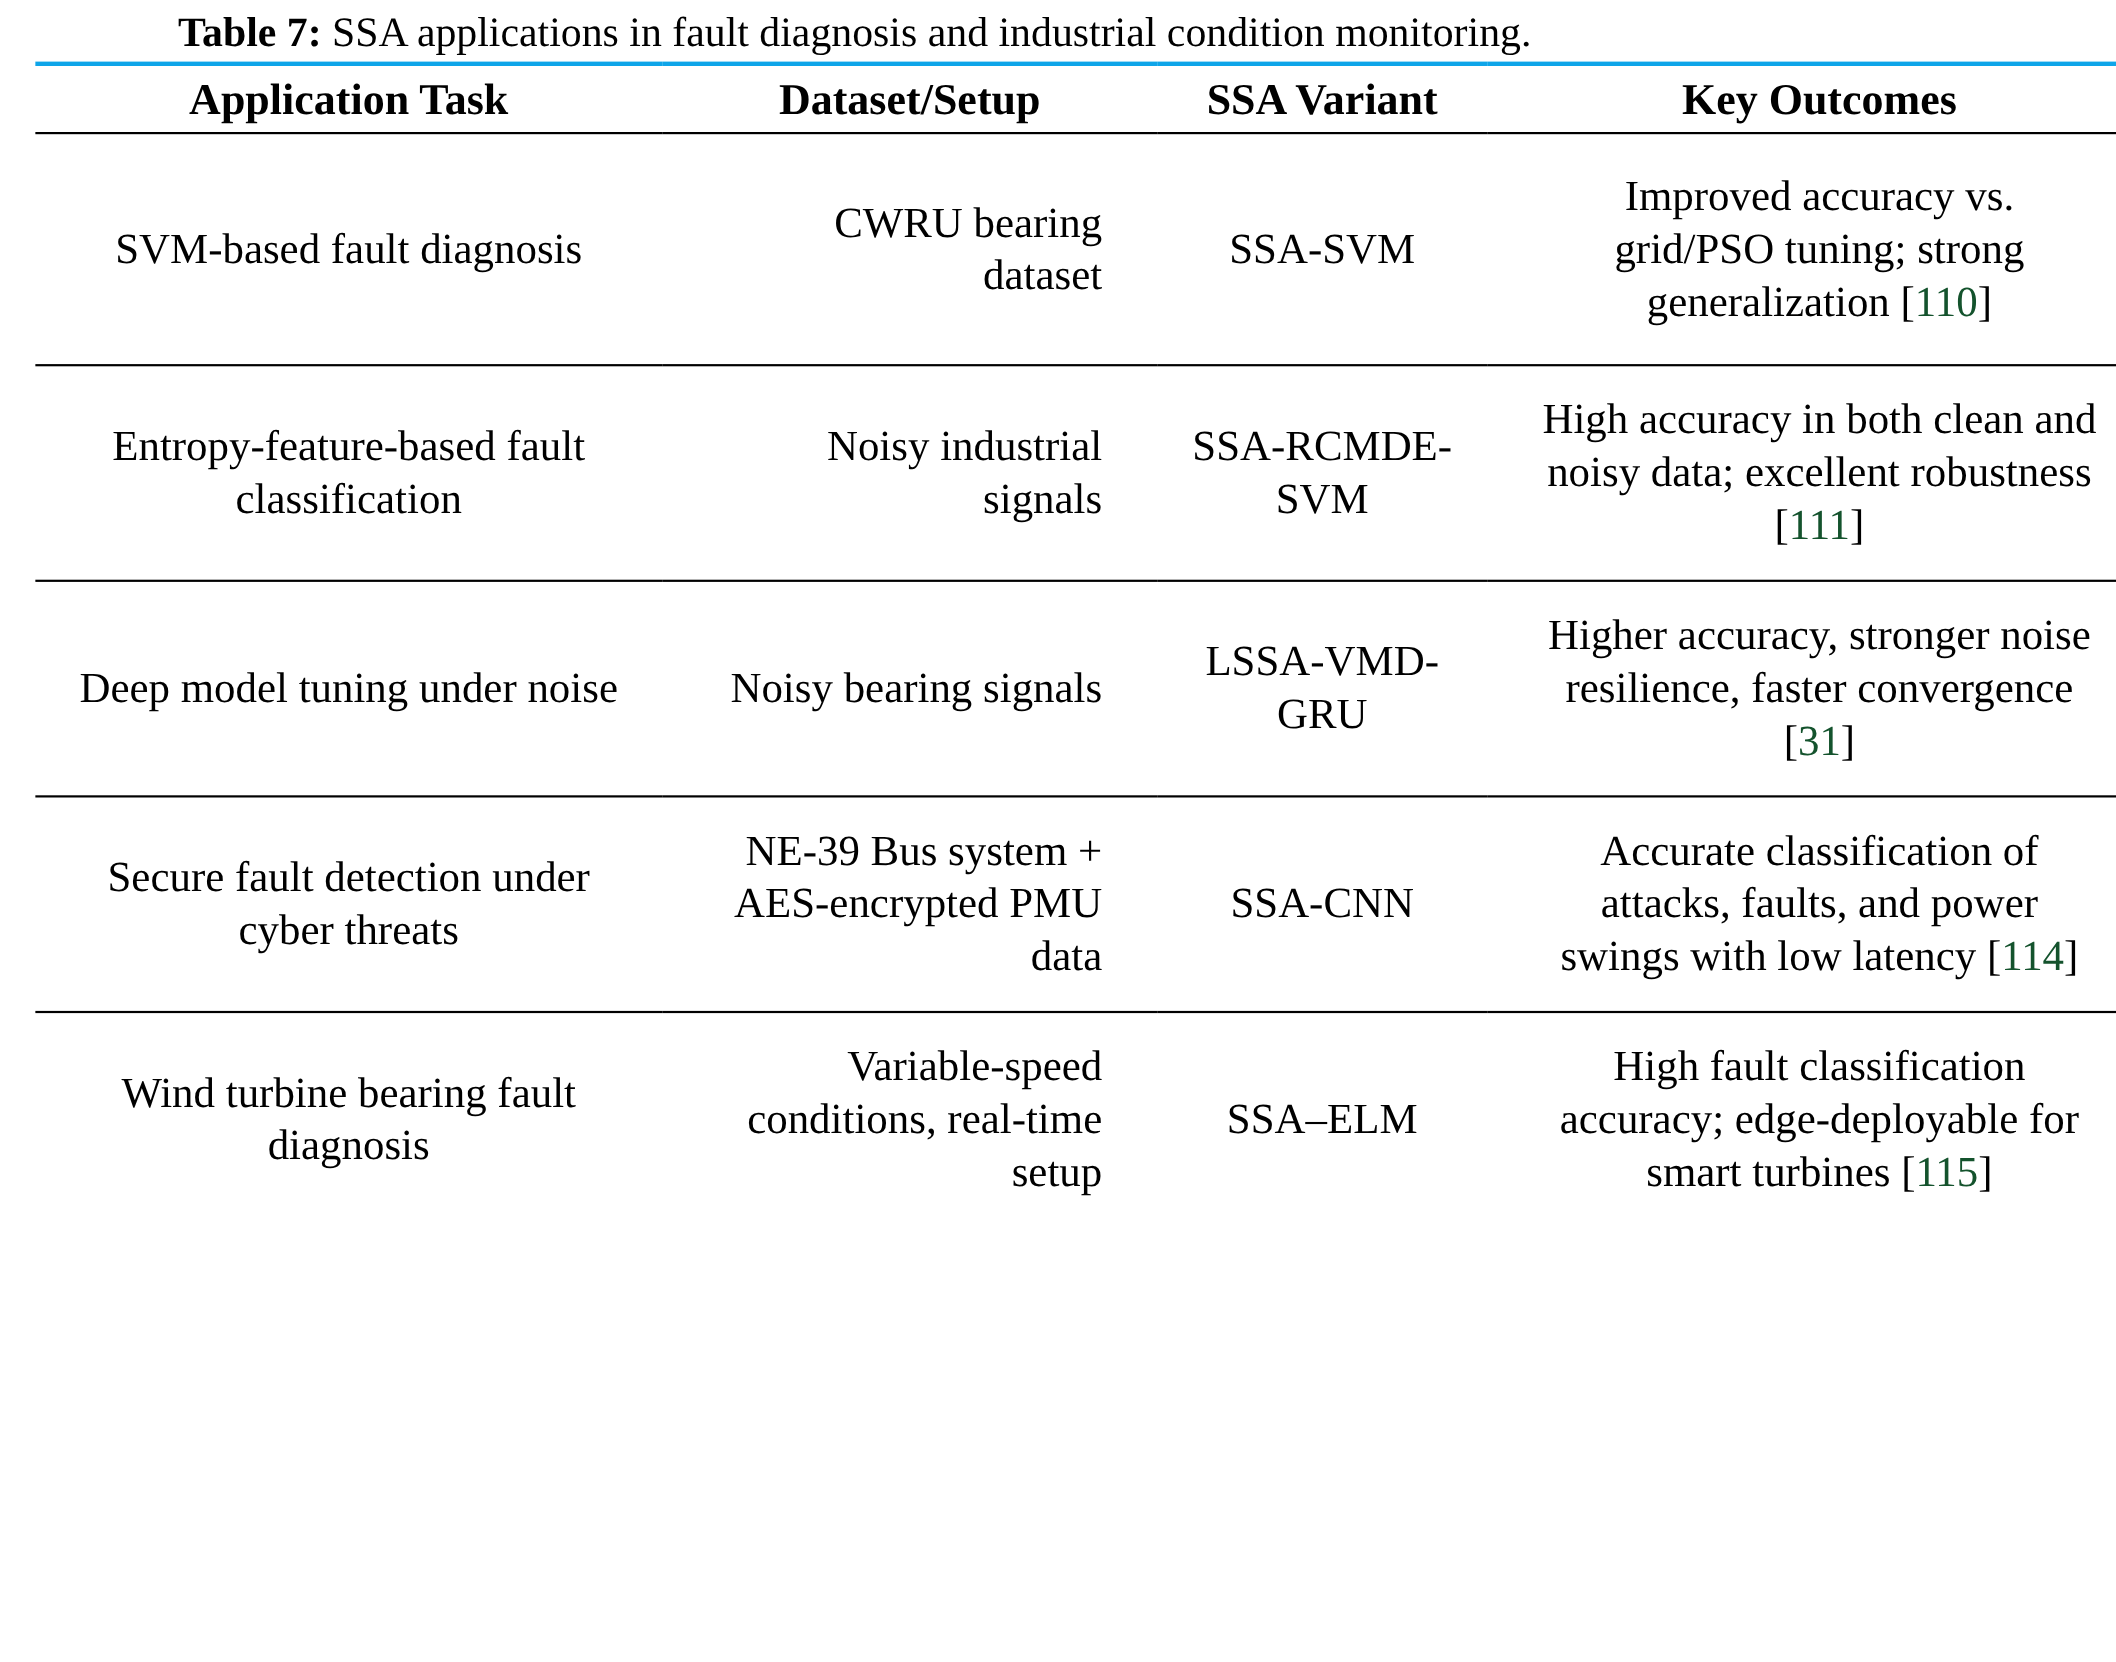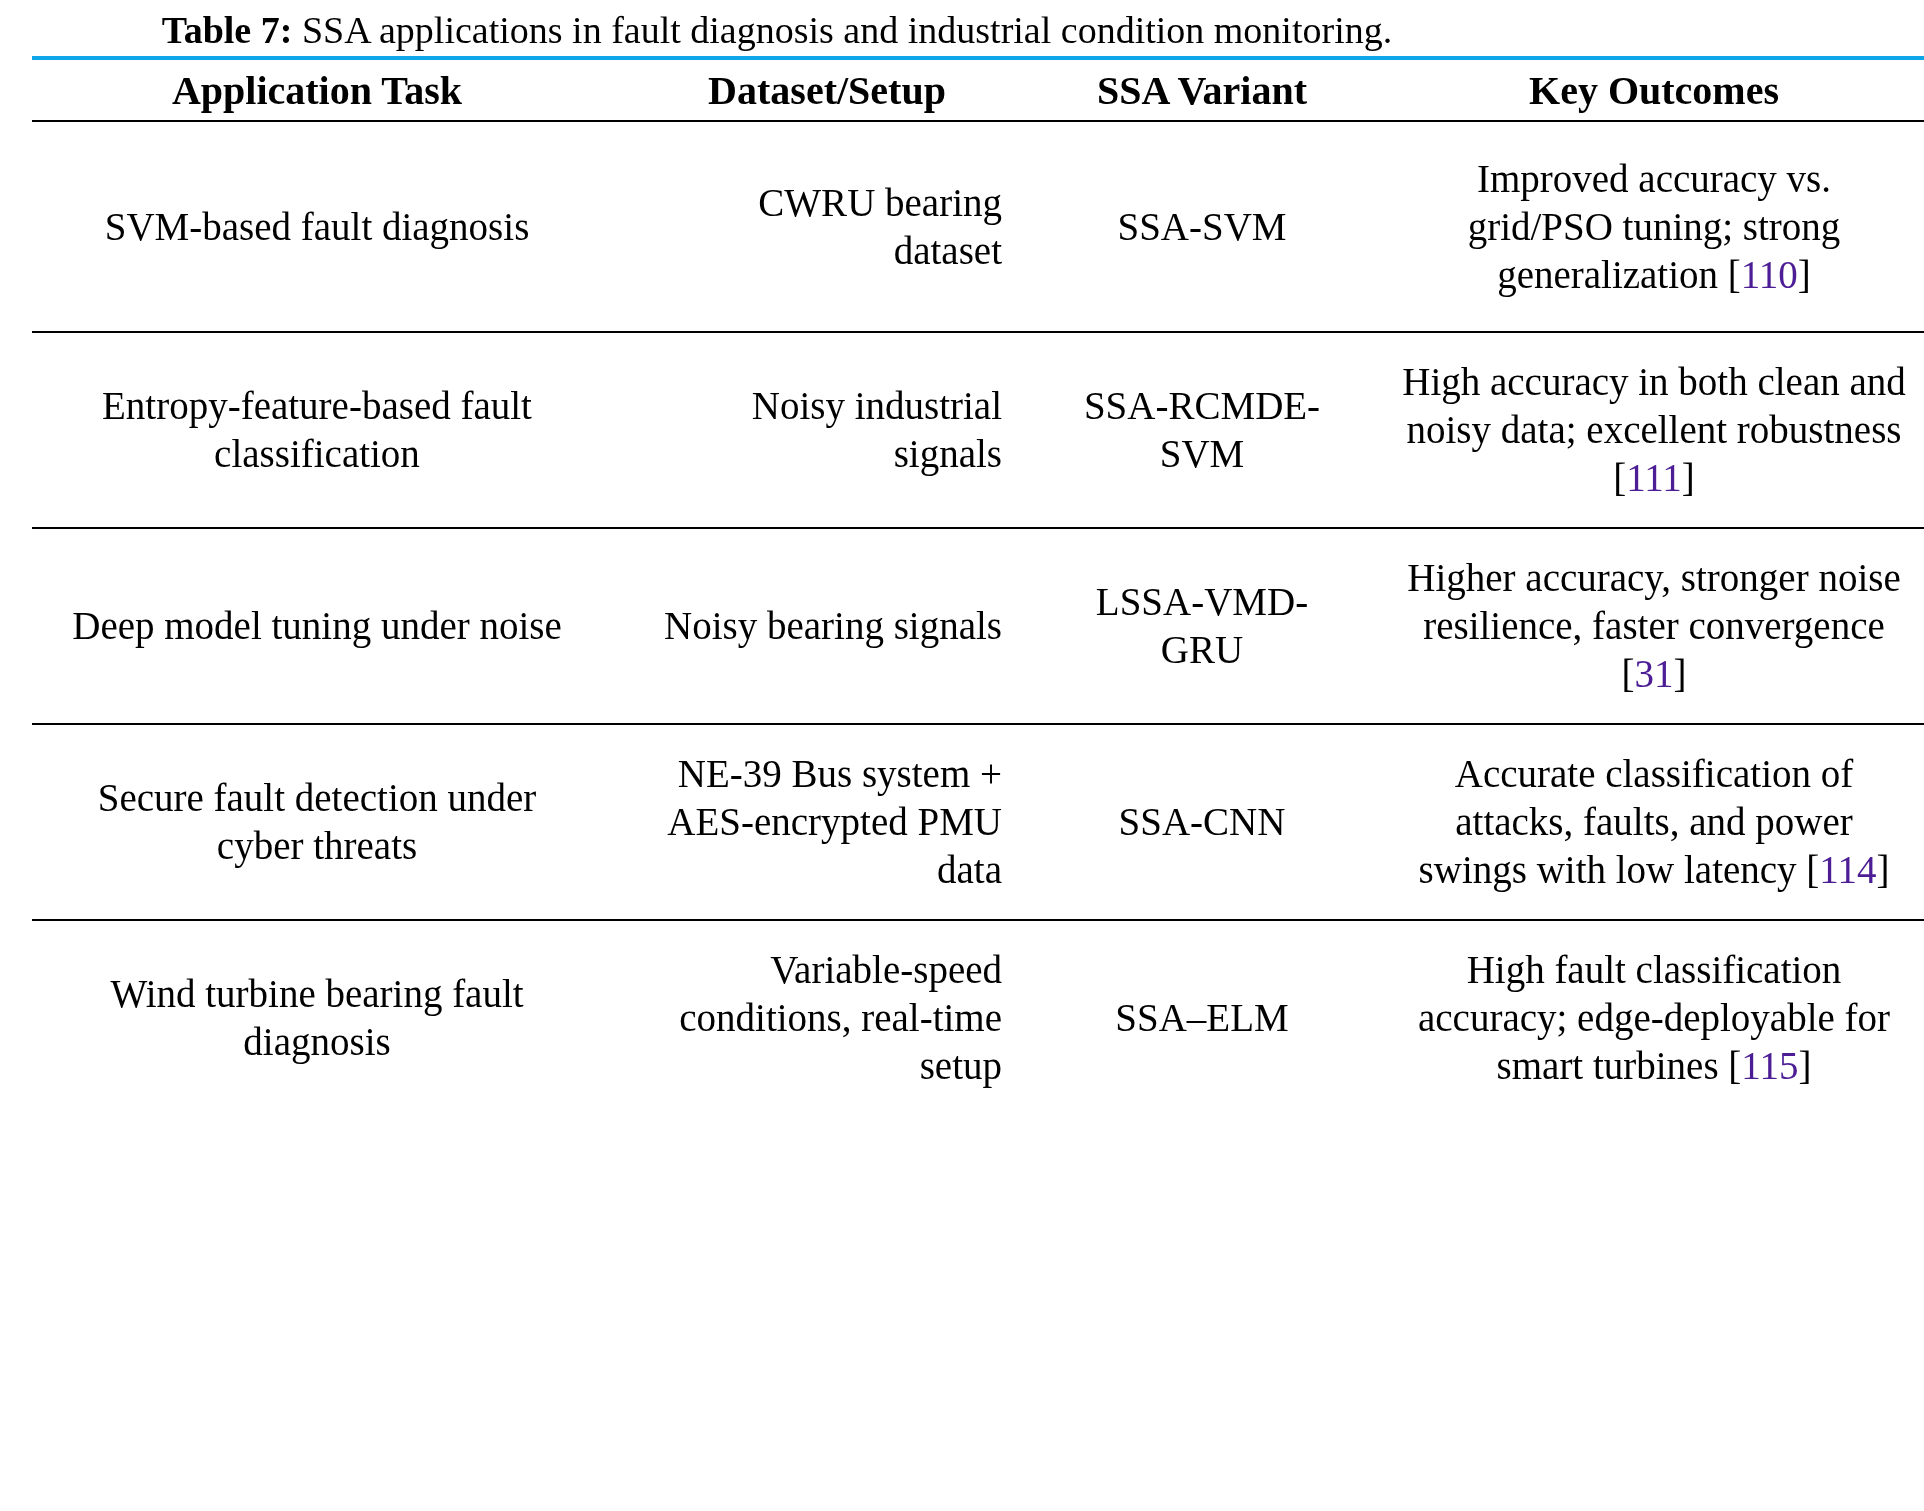--- a/index.html
+++ b/index.html
@@ -47,21 +47,21 @@
     text-align: center;
     vertical-align: middle;
   }
   tbody tr:nth-child(1) td { height: 211px; }
   tbody tr:nth-child(n+2) td { height: 196px; }
   td.col-task    { padding: 0 22px; }
   td.col-dataset { padding: 0 50px; text-align: right; }
   td.col-variant { padding: 0 18px; }
   td.col-outcome { padding: 0 50px; }
   .cite {
-    color: #4c1d95;
+    color: #14532d;
     text-decoration: none;
     cursor: pointer;
   }
 </style>
 </head>
 <body>
 
 <div class="page">
 
   <div class="caption">

